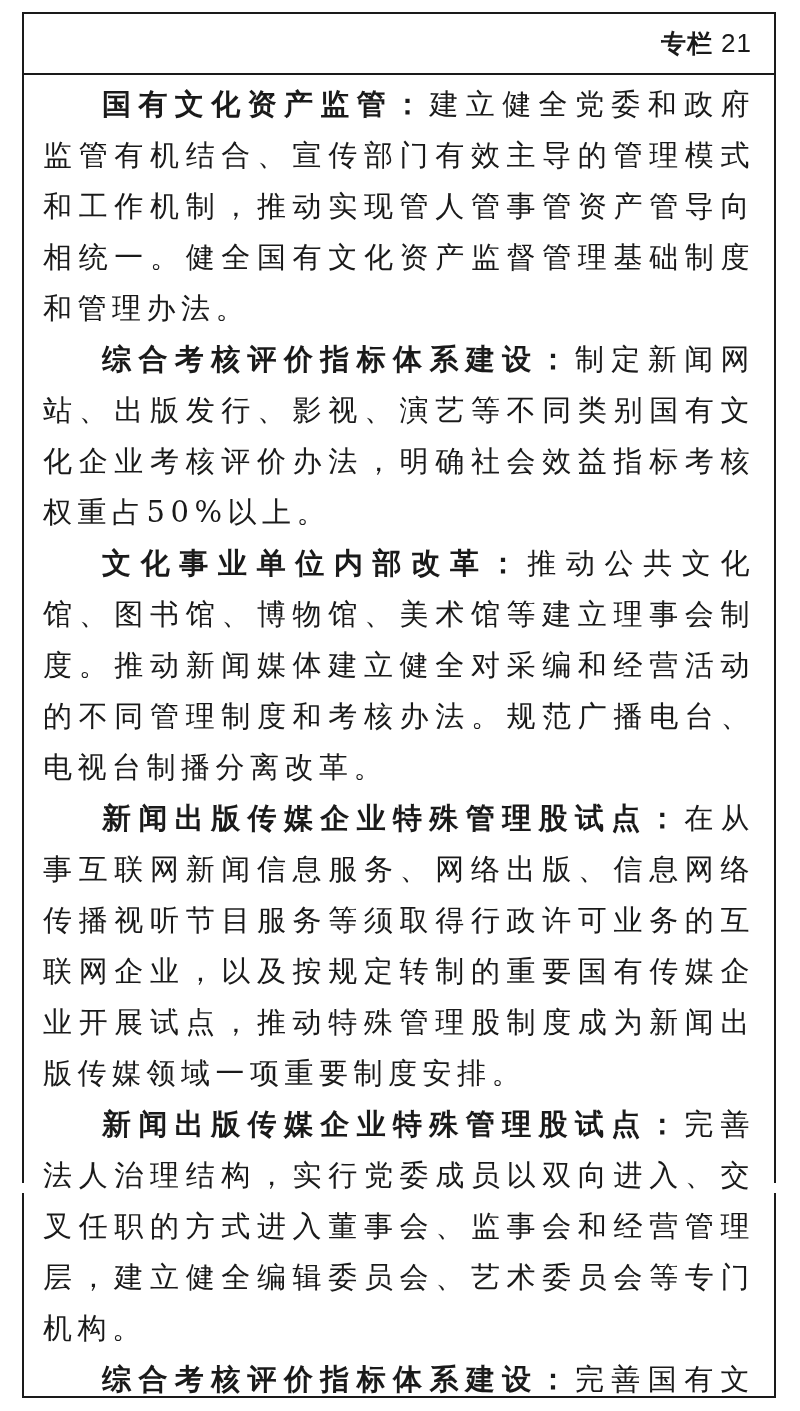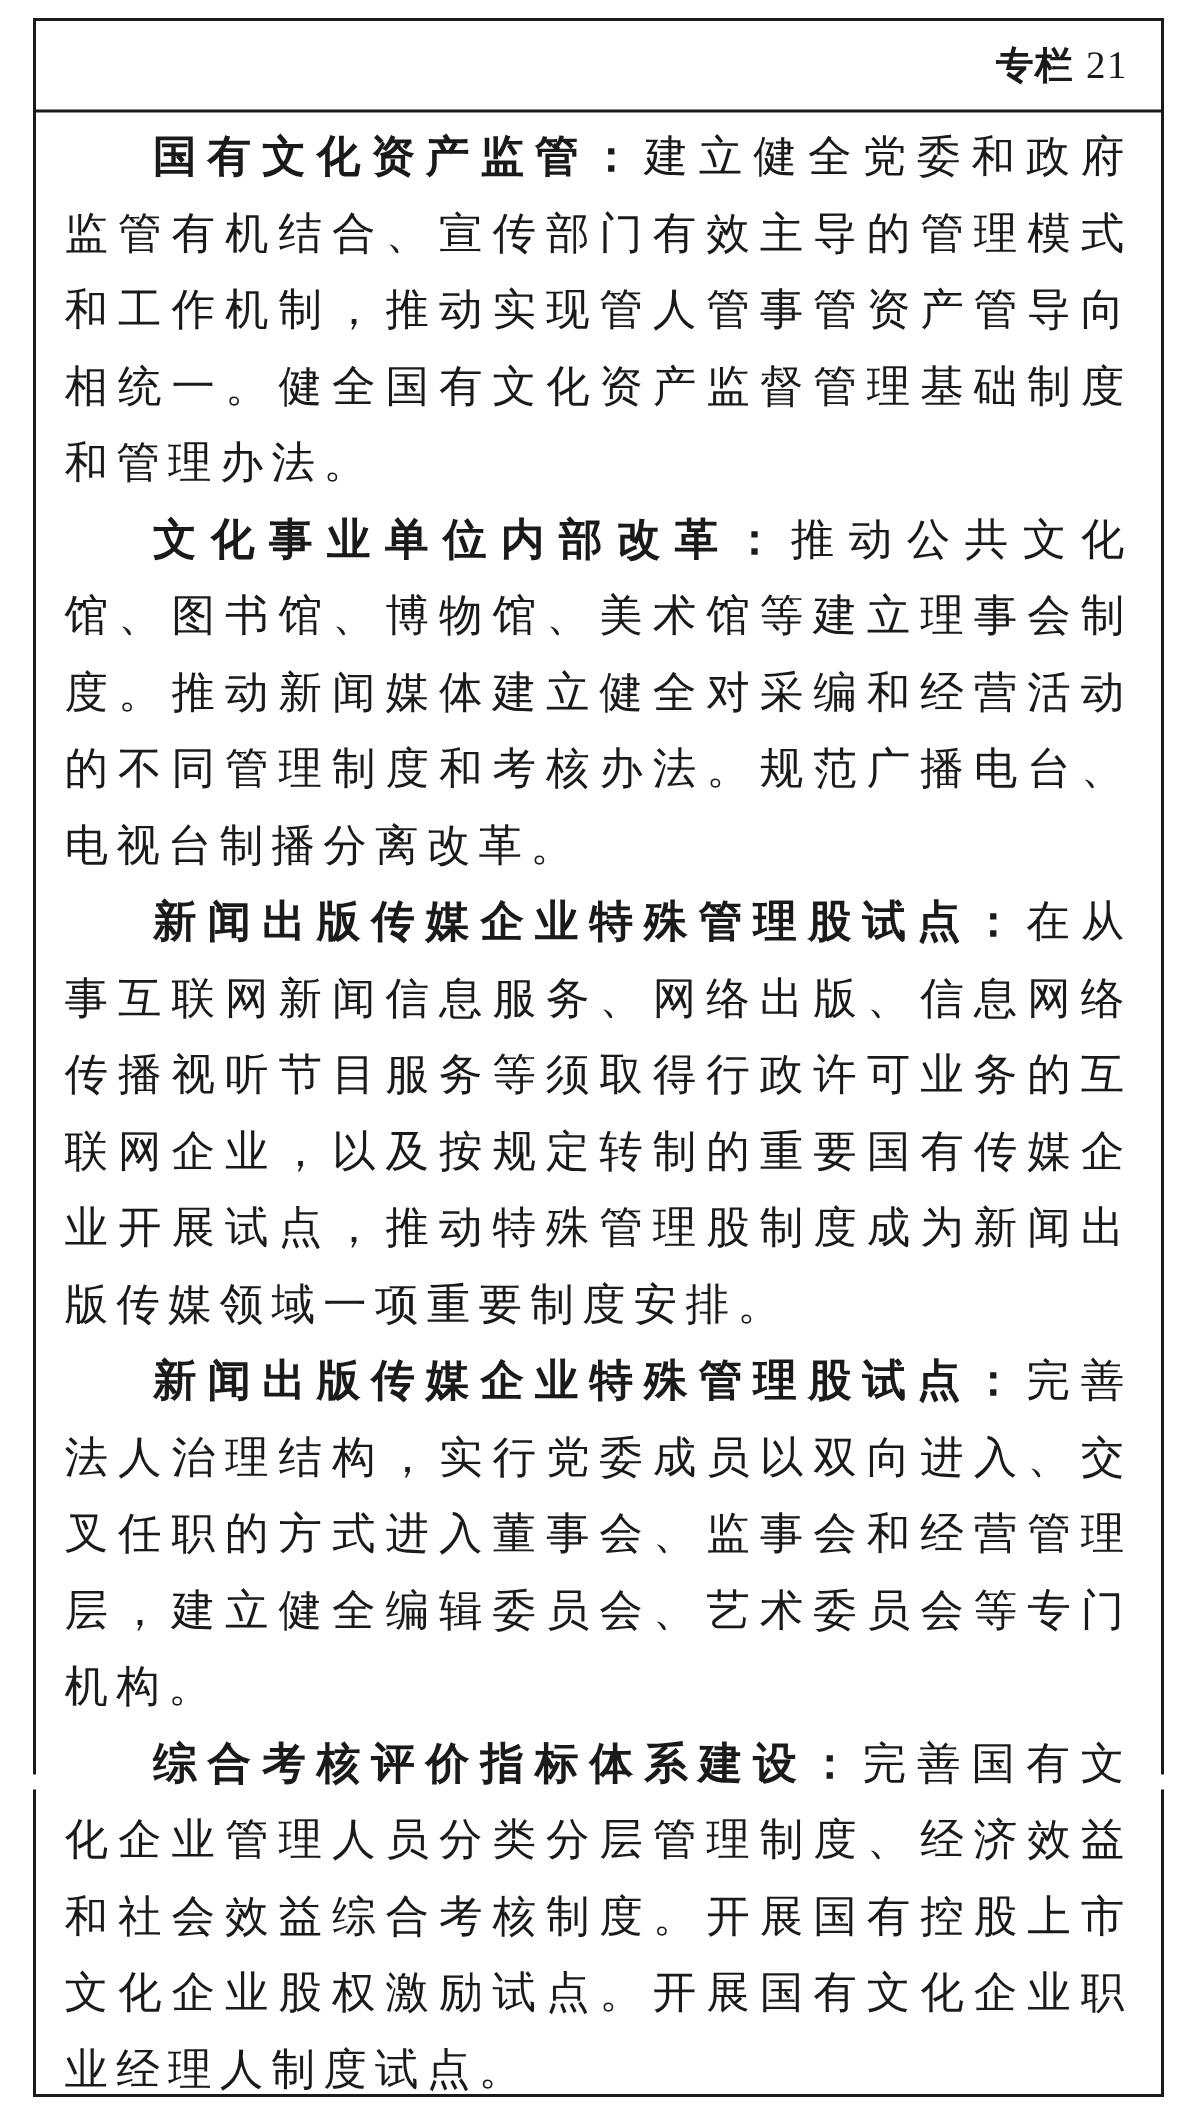--- a/index.html
+++ b/index.html
@@ -29,21 +29,21 @@
     border-bottom: 2px solid #1a1a1a;
     display: flex;
     align-items: center;
     justify-content: flex-end;
     font-family: "DejaVu Sans", "Liberation Sans", sans-serif;
     font-weight: bold;
     font-size: 25px;
     letter-spacing: 1px;
   }
   .box-header .label { margin-right: 8px; }
-  .box-header .num { font-family: Liberation Serif, serif; font-weight: normal; font-size: 26px; margin-right: 22px; }
+  .box-header .num { font-family: Liberation Sans, sans-serif; font-weight: normal; font-size: 26px; margin-right: 22px; }
   .box-body {
     padding: 4px 0 0 19px;
     width: 712px;
   }
   .para {
     font-size: 29px;
     line-height: 51px;
     letter-spacing: 5.5px;
     text-align: justify;
     text-indent: 59px;
@@ -68,20 +68,21 @@
 </head>
 <body>
 
 <div class="box">
   <div class="box-header">
     <span class="label">专栏</span>
     <span class="num">21</span>
   </div>
   <div class="box-body">
     <p class="para"><span class="lead">国有文化资产监管：</span><span>建立健全党委和政府监管有机结合、宣传部门有效主导的管理模式和工作机制，推动实现管人管事管资产管导向相统一。健全国有文化资产监督管理基础制度和管理办法。</span></p>
+    <p class="para"><span class="lead">综合考核评价指标体系建设：</span><span>制定新闻网站、出版发行、影视、演艺等不同类别国有文化企业考核评价办法，明确社会效益指标考核权重占50%以上。</span></p>
     <p class="para"><span class="lead">文化事业单位内部改革：</span><span>推动公共文化馆、图书馆、博物馆、美术馆等建立理事会制度。推动新闻媒体建立健全对采编和经营活动的不同管理制度和考核办法。规范广播电台、电视台制播分离改革。</span></p>
     <p class="para"><span class="lead">新闻出版传媒企业特殊管理股试点：</span><span>在从事互联网新闻信息服务、网络出版、信息网络传播视听节目服务等须取得行政许可业务的互联网企业，以及按规定转制的重要国有传媒企业开展试点，推动特殊管理股制度成为新闻出版传媒领域一项重要制度安排。</span></p>
     <p class="para"><span class="lead">新闻出版传媒企业特殊管理股试点：</span><span>完善法人治理结构，实行党委成员以双向进入、交叉任职的方式进入董事会、监事会和经营管理层，建立健全编辑委员会、艺术委员会等专门机构。</span></p>
     <p class="para"><span class="lead">综合考核评价指标体系建设：</span><span>完善国有文化企业管理人员分类分层管理制度、经济效益和社会效益综合考核制度。开展国有控股上市文化企业股权激励试点。开展国有文化企业职业经理人制度试点。</span></p>
 
   </div>
 </div>
 <div class="gap-left"></div>
 <div class="gap-right"></div>
 

